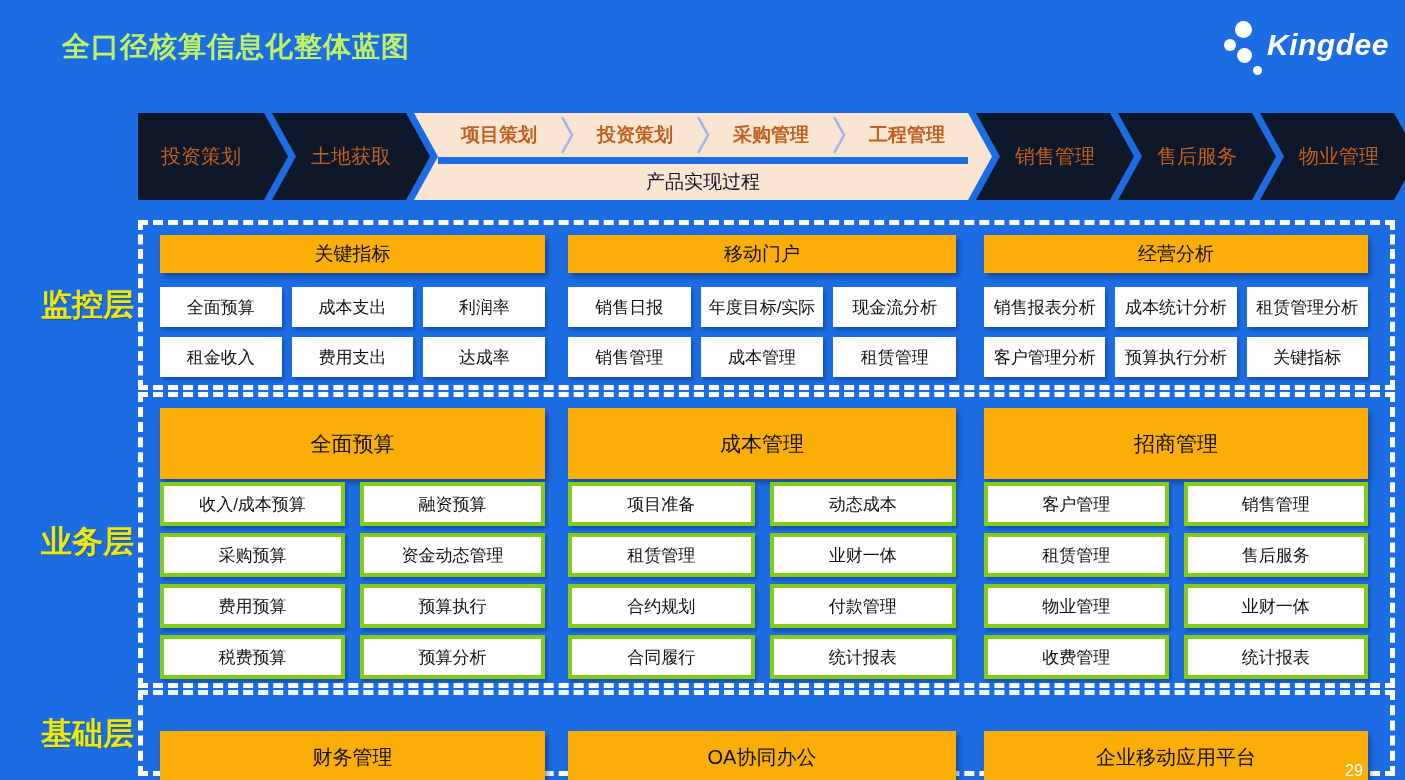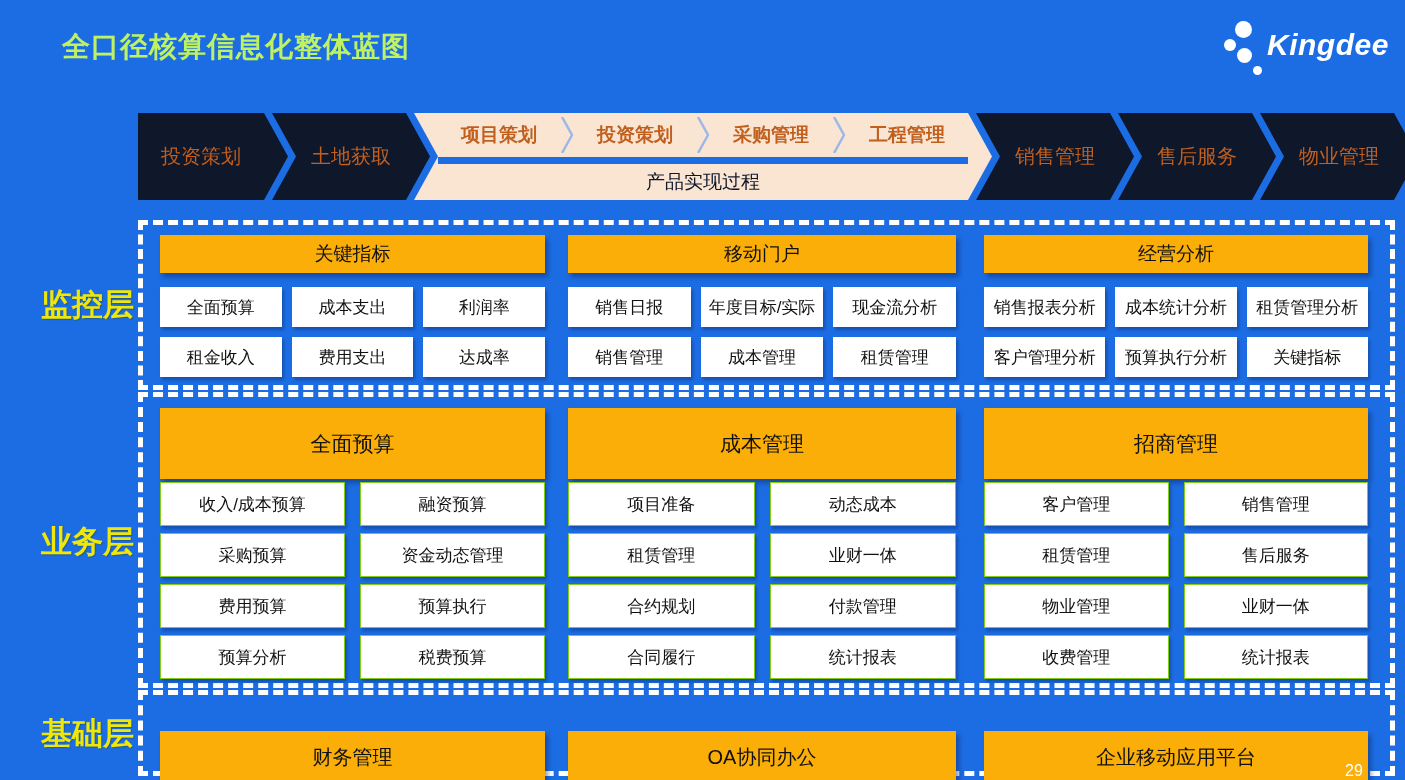--- a/index.html
+++ b/index.html
@@ -87,21 +87,21 @@
     height:40px; background:#ffffff; color:#111111;
     display:flex; align-items:center; justify-content:center;
     font-size:17px; box-shadow:2px 3px 3px rgba(10,30,80,0.35);
   }
   .b-grid {
     position:absolute; top:85px; left:0; right:0;
     display:grid; grid-template-columns:repeat(2,1fr); column-gap:15px; row-gap:7px;
   }
   .b-cell {
     height:44px; background:#ffffff; color:#111111;
-    border:1px solid #84cc16;
+    border:4px solid #84cc16;
     display:flex; align-items:center; justify-content:center;
     font-size:17px; box-shadow:2px 3px 3px rgba(10,30,80,0.35);
   }
   .page-num {
     position:absolute; left:1345px; top:762px;
     font-size:16px; color:#ffffff;
   }
 </style>
 </head>
 <body>
@@ -190,22 +190,22 @@
   <div class="dashed-box" style="top:392px;height:296px">
     <div class="col" style="left:17px;width:385px">
       <div class="hdr b-hdr">全面预算</div>
       <div class="b-grid">
         <div class="b-cell">收入/成本预算</div>
         <div class="b-cell">融资预算</div>
         <div class="b-cell">采购预算</div>
         <div class="b-cell">资金动态管理</div>
         <div class="b-cell">费用预算</div>
         <div class="b-cell">预算执行</div>
+        <div class="b-cell">税费预算</div>
         <div class="b-cell">预算分析</div>
-        <div class="b-cell">税费预算</div>
       </div>
     </div>
     <div class="col" style="left:425px;width:388px">
       <div class="hdr b-hdr">成本管理</div>
       <div class="b-grid">
         <div class="b-cell">项目准备</div>
         <div class="b-cell">动态成本</div>
         <div class="b-cell">租赁管理</div>
         <div class="b-cell">业财一体</div>
         <div class="b-cell">合约规划</div>

